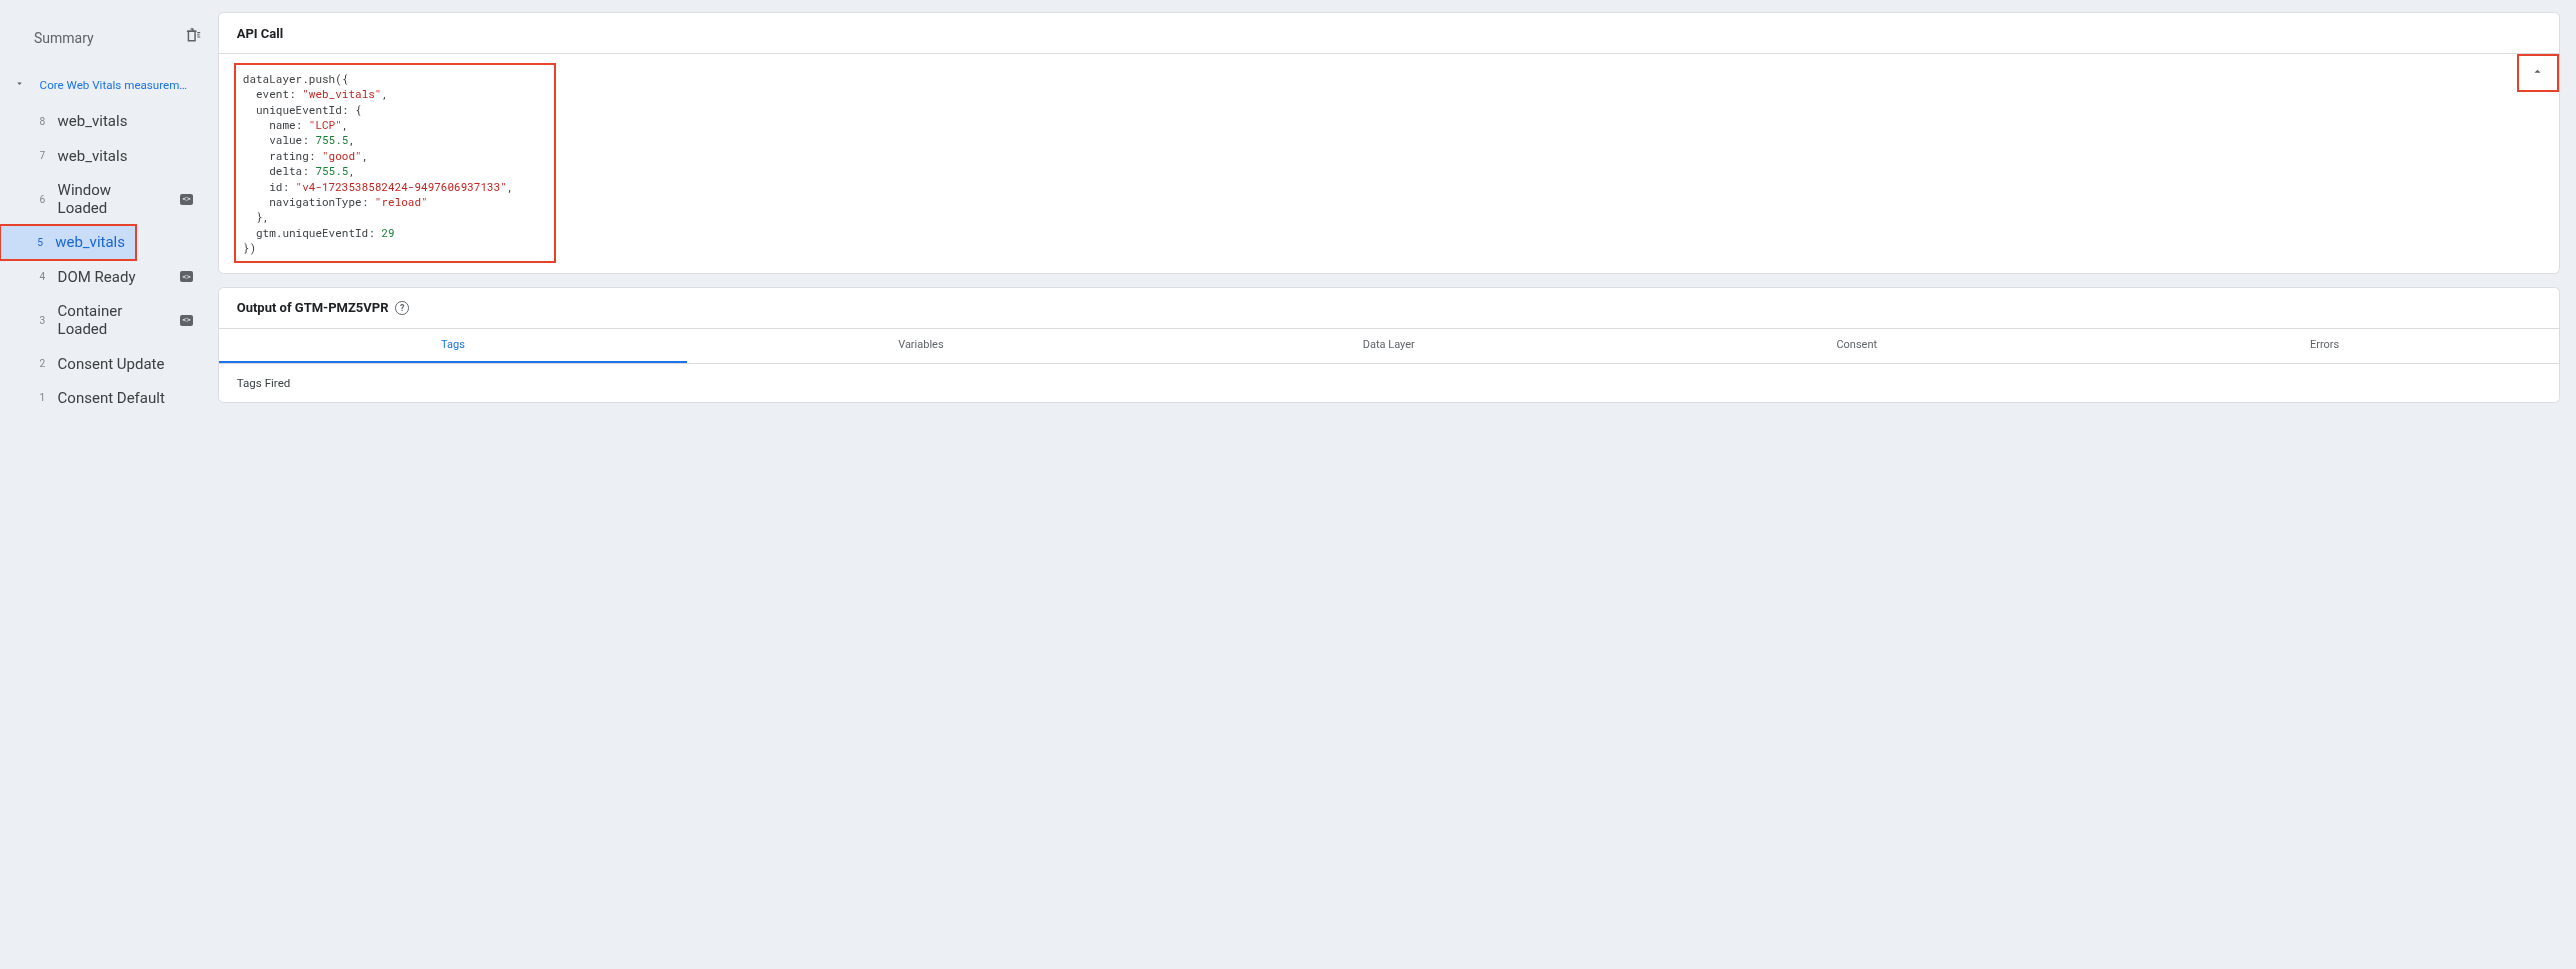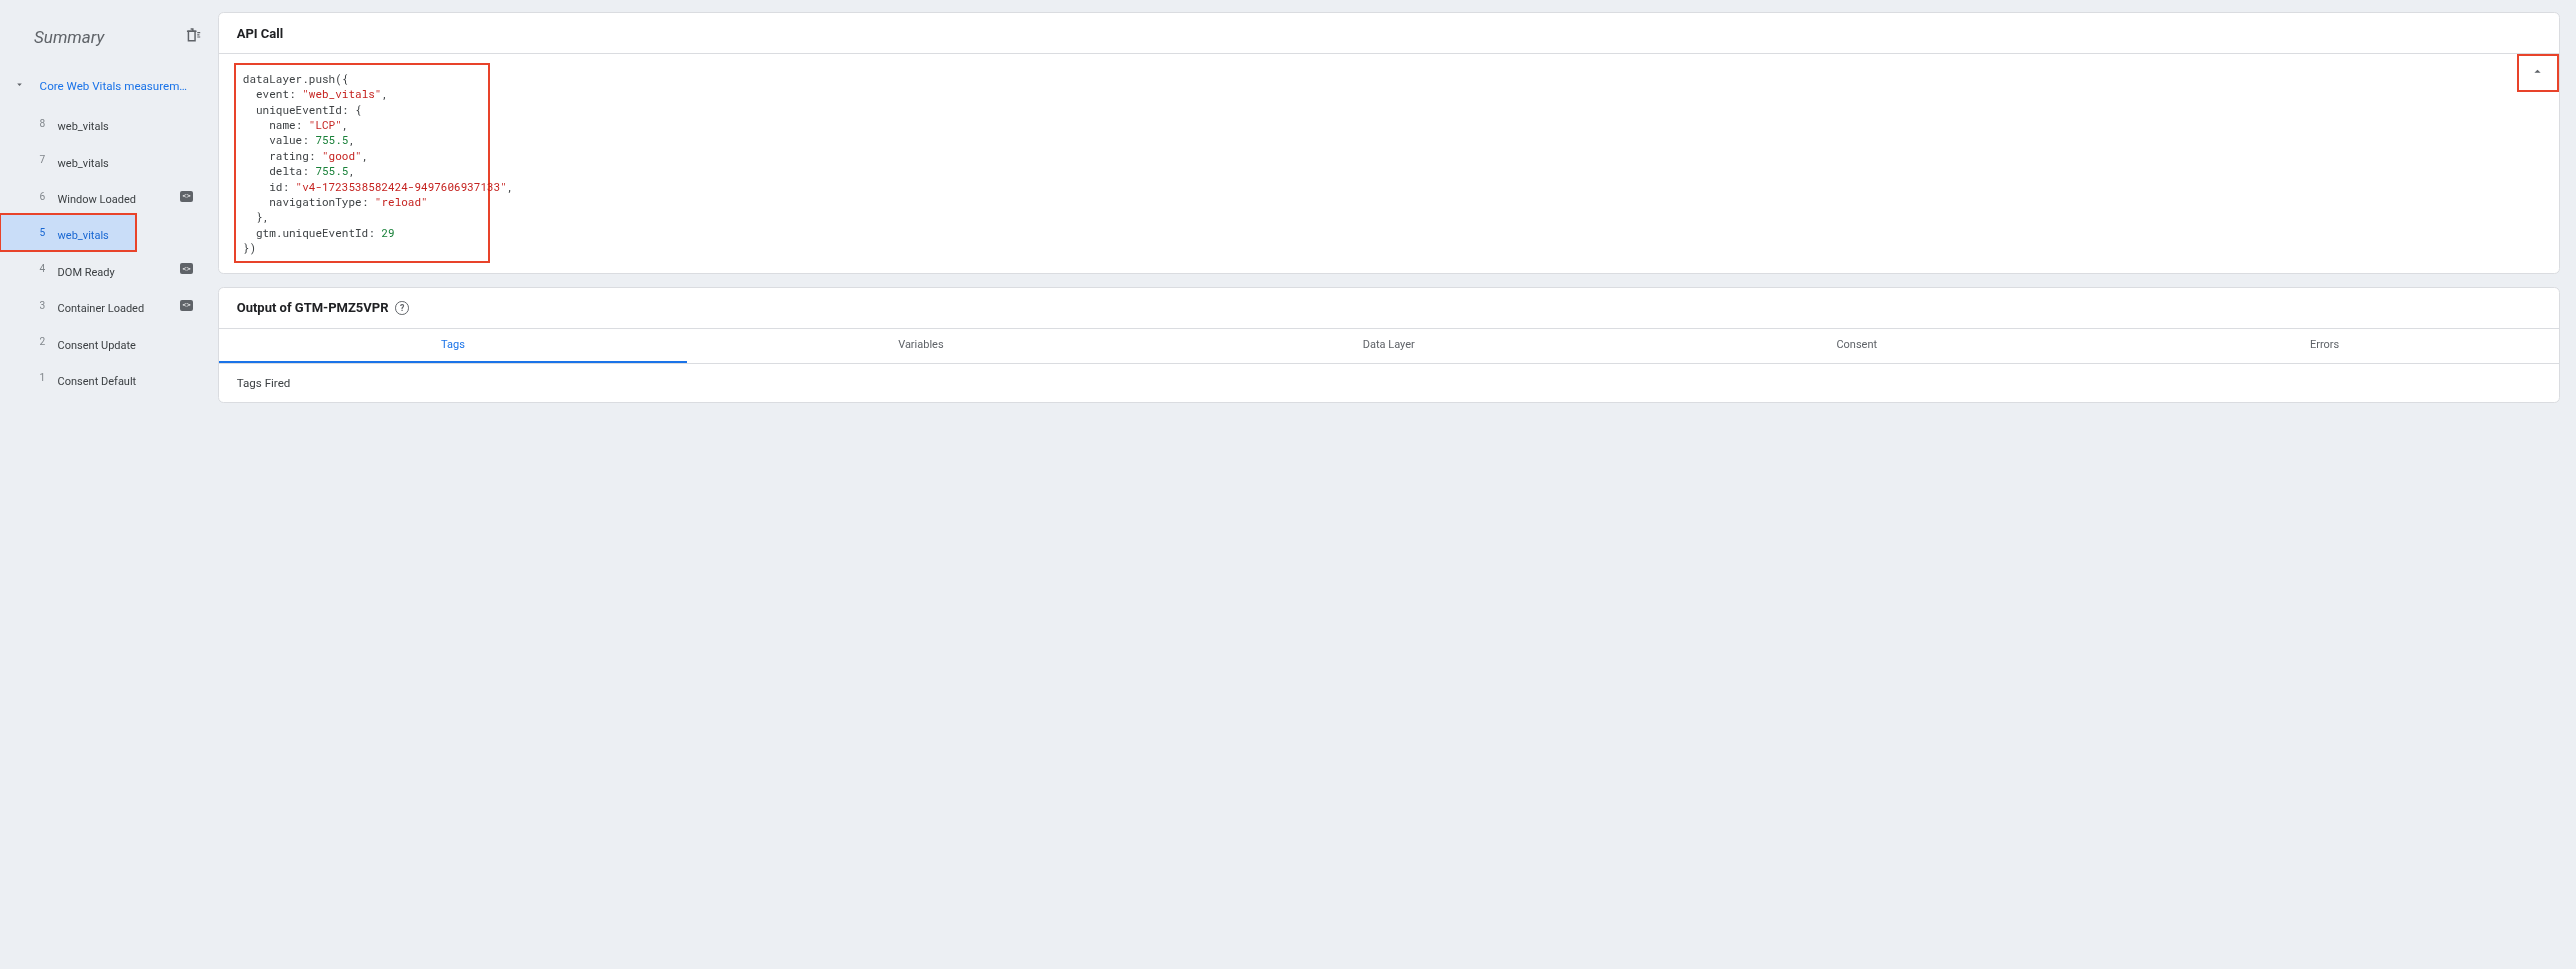--- a/index.html
+++ b/index.html
@@ -19,22 +19,21 @@
     width: 218px;
     flex-shrink: 0;
     padding-top: 19px;
   }
   .summary-row {
     display: flex;
     align-items: flex-end;
     justify-content: space-between;
     padding: 6.8px 16.4px 6.8px 34px;
     color: #5f6368;
-    font-size: 17px;
-    font-style: italic;
+    font-size: 14px;
   }
   .trash-icon svg { width: 17.7px; height: 17.7px; fill: #5f6368; }
   .group-header {
     display: flex;
     align-items: center;
     padding: 8.2px 5.5px 8.2px 13.6px;
     color: #1a73e8;
     font-size: 11.6px;
     cursor: pointer;
     gap: 15px;
@@ -53,21 +52,21 @@
     display: flex;
     align-items: center;
     padding: 8.2px 11px 8.2px 33px;
     gap: 12.3px;
     color: #5f6368;
     cursor: pointer;
     border-radius: 0 681px 681px 0;
     margin-right: 13.6px;
   }
   .event-item .num { width: 12.3px; text-align: right; color: #80868b; }
-  .event-item .lbl { flex: 1; color: #3c4043; font-size: 11px; margin-top: 7px; }
+  .event-item .lbl { flex: 1; color: #3c4043; font-size: 15px; }
   .event-item.selected {
     background: #c9ddf8;
     color: #1967d2;
   }
   .event-item.selected .lbl { color: #1967d2; }
   .event-item.selected .num { color: #1967d2; }
   .event-item.hl {
     outline: 2px solid #e8432a;
     outline-offset: -1.4px;
     border-radius: 0;
@@ -117,21 +116,21 @@
     padding: 9.5px 15px 9.5px 15px;
   }
   .code-box {
     border: 2.7px solid #e8432a;
     padding: 5.5px 6.8px;
     display: inline-block;
     font-family: "Roboto Mono", Menlo, Consolas, monospace;
     font-size: 11px;
     line-height: 1.4;
     white-space: pre;
-    width: 256px;
+    width: 322px;
   }
   .tok-key { color: #3c4043; }
   .tok-str { color: #c5221f; }
   .tok-num { color: #188038; }
   .collapse-btn {
     position: absolute;
     top: 0;
     right: 0;
     border: 2.7px solid #e8432a;
     width: 42px;

